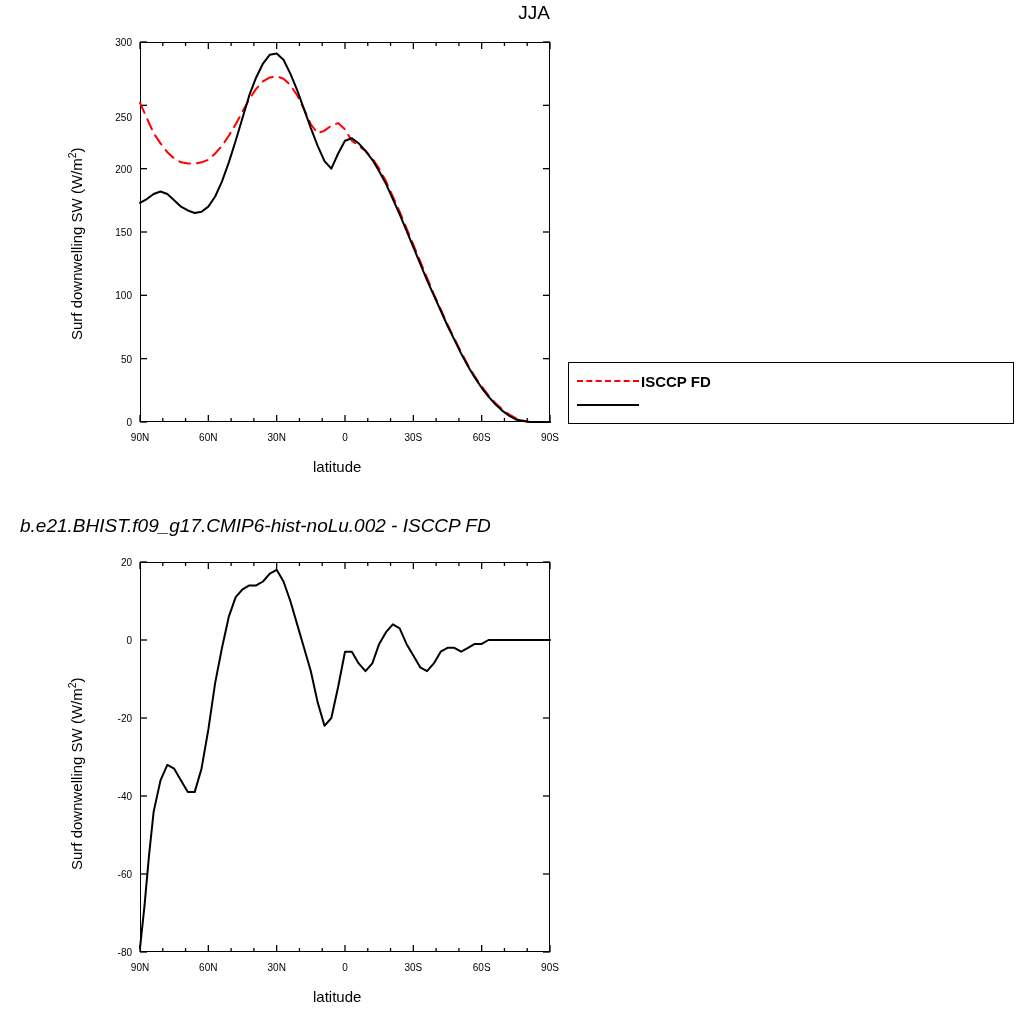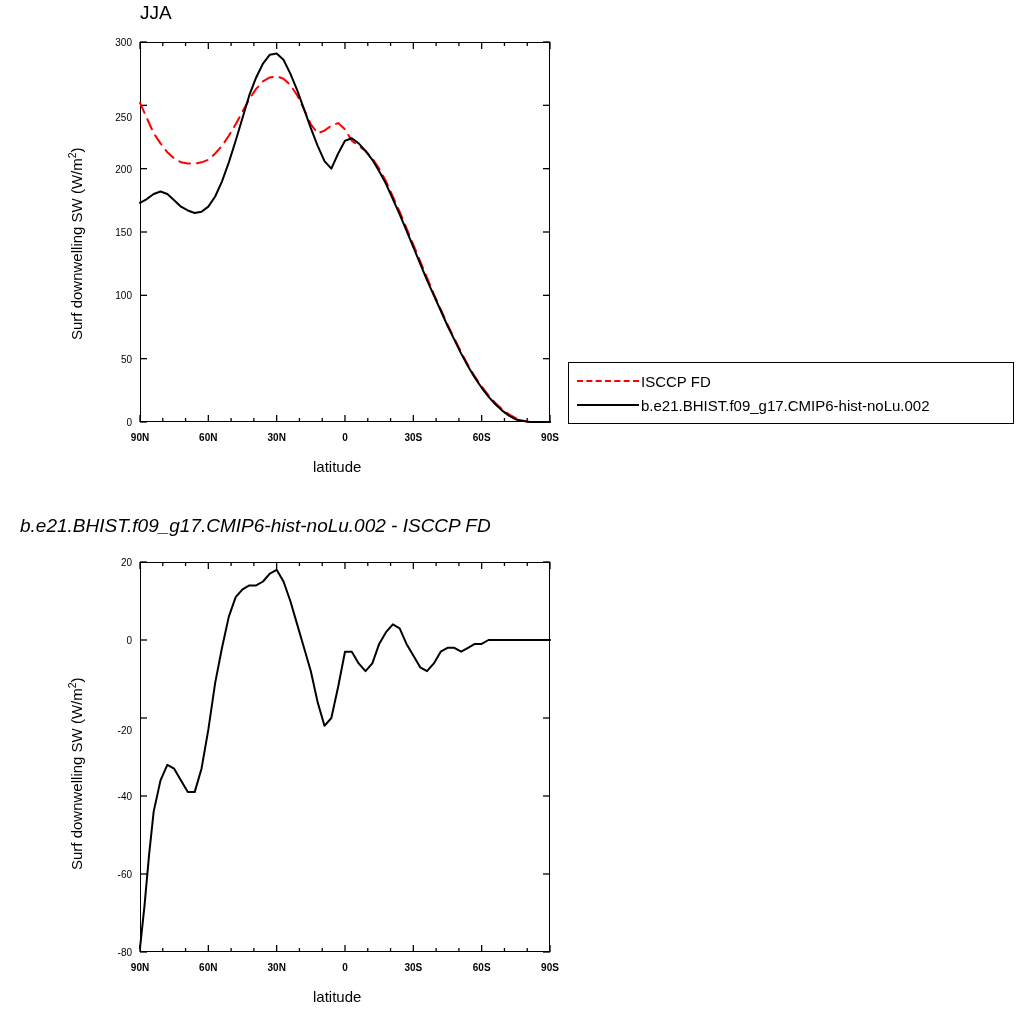--- a/index.html
+++ b/index.html
@@ -26,21 +26,21 @@
     height: 500px;
   }
   #bottom-panel {
     left: 0;
     top: 510px;
     width: 1024px;
     height: 514px;
   }
   .chart-title {
     position: absolute;
-    text-align: left;
+    text-align: right;
     font-size: 19px;
     white-space: nowrap;
   }
   #top-title {
     left: 140px;
     top: 2px;
     width: 410px;
   }
   #bottom-title {
     left: 20px;
@@ -75,21 +75,20 @@
     font-size: 10px;
     white-space: nowrap;
   }
   .ytick {
     text-align: right;
     transform: translateY(-50%);
   }
   .xtick {
     text-align: left;
     transform: translateX(-50%);
-    font-weight: bold;
   }
   .axis-name {
     position: absolute;
     font-size: 15px;
     white-space: nowrap;
   }
   .ylabel-rot {
     position: absolute;
     font-size: 15px;
     white-space: nowrap;
@@ -121,20 +120,21 @@
     border-top-style: solid;
     margin-right: 2px;
     flex: 0 0 auto;
   }
   .legend-swatch.dashed {
     border-top-style: dashed;
   }
   .legend-label {
     font-size: 15px;
     white-space: nowrap;
+    font-weight: bold;
   }
   svg.curves {
     position: absolute;
     left: 0;
     top: 0;
     overflow: visible;
   }
   sup {
     font-size: 70%;
   }
@@ -225,21 +225,20 @@
 
   <div class="ylabel-rot" style="left:66px; top:340px;"><span>Surf downwelling SW (W/m</span><sup>2</sup><span>)</span></div>
 
   <div class="legend" id="legend-box">
     <div class="legend-row">
       <span class="legend-swatch dashed" style="border-top-color:#ff0000;"></span>
       <span class="legend-label">ISCCP FD</span>
     </div>
     <div class="legend-row">
       <span class="legend-swatch" style="border-top-color:#000000;"></span>
-      <span class="legend-label">b.e21.BHIST.f09_g17.CMIP6-hist-noLu.002</span>
     </div>
   </div>
 </div>
 
 <div class="panel" id="bottom-panel">
 
   <div class="chart-title" id="bottom-title">b.e21.BHIST.f09_g17.CMIP6-hist-noLu.002 - ISCCP FD</div>
 
   <div class="plot-frame" id="bottom-plot"></div>
 
@@ -292,21 +291,21 @@
       <line x1="458.8888888888889" y1="442" x2="458.8888888888889" y2="438" stroke="#000" stroke-width="1.3"></line>
       <line x1="504.4444444444444" y1="52" x2="504.4444444444444" y2="56" stroke="#000" stroke-width="1.3"></line>
       <line x1="504.4444444444444" y1="442" x2="504.4444444444444" y2="438" stroke="#000" stroke-width="1.3"></line>
       <line x1="527.2222222222222" y1="52" x2="527.2222222222222" y2="56" stroke="#000" stroke-width="1.3"></line>
       <line x1="527.2222222222222" y1="442" x2="527.2222222222222" y2="438" stroke="#000" stroke-width="1.3"></line>
       <path d="M140.00 438.10 L144.56 395.20 L149.11 344.50 L153.67 301.60 L160.50 270.40 L167.33 254.80 L174.17 258.70 L181.00 270.40 L187.83 282.10 L194.67 282.10 L201.50 258.70 L208.33 219.70 L215.17 172.90 L222.00 137.80 L228.83 106.60 L235.67 87.10 L242.50 79.30 L249.33 75.40 L256.17 75.40 L263.00 71.50 L269.83 63.70 L276.67 59.80 L283.50 71.50 L290.33 91.00 L297.17 114.40 L304.00 137.80 L310.83 161.20 L317.67 192.40 L324.50 215.80 L331.33 208.00 L338.17 176.80 L345.00 141.70 L351.83 141.70 L358.67 153.40 L365.50 161.20 L372.33 153.40 L379.17 133.90 L386.00 122.20 L392.83 114.40 L399.67 118.30 L406.50 133.90 L413.33 145.60 L420.17 157.30 L427.00 161.20 L433.83 153.40 L440.67 141.70 L447.50 137.80 L454.33 137.80 L461.17 141.70 L468.00 137.80 L474.83 133.90 L481.67 133.90 L488.50 130.00 L495.33 130.00 L502.17 130.00 L509.00 130.00 L515.83 130.00 L522.67 130.00 L529.50 130.00 L536.33 130.00 L543.17 130.00 L550.00 130.00" fill="none" stroke="#000000" stroke-width="2" stroke-linejoin="round" stroke-linecap="round"></path>
     </svg>
 
   <div class="tick-label ytick" style="left:88px; top:52px; width:44px;">20</div>
   <div class="tick-label ytick" style="left:88px; top:130px; width:44px;">0</div>
-  <div class="tick-label ytick" style="left:88px; top:208px; width:44px;margin-top:12px;">-20</div>
+  <div class="tick-label ytick" style="left:88px; top:208px; width:44px;">-20</div>
   <div class="tick-label ytick" style="left:88px; top:286px; width:44px;">-40</div>
   <div class="tick-label ytick" style="left:88px; top:364px; width:44px;">-60</div>
   <div class="tick-label ytick" style="left:88px; top:442px; width:44px;">-80</div>
 
   <div class="tick-label xtick" style="left:140px; top:452px;">90N</div>
   <div class="tick-label xtick" style="left:208.3px; top:452px;">60N</div>
   <div class="tick-label xtick" style="left:276.7px; top:452px;">30N</div>
   <div class="tick-label xtick" style="left:345px; top:452px;">0</div>
   <div class="tick-label xtick" style="left:413.3px; top:452px;">30S</div>
   <div class="tick-label xtick" style="left:481.7px; top:452px;">60S</div>

